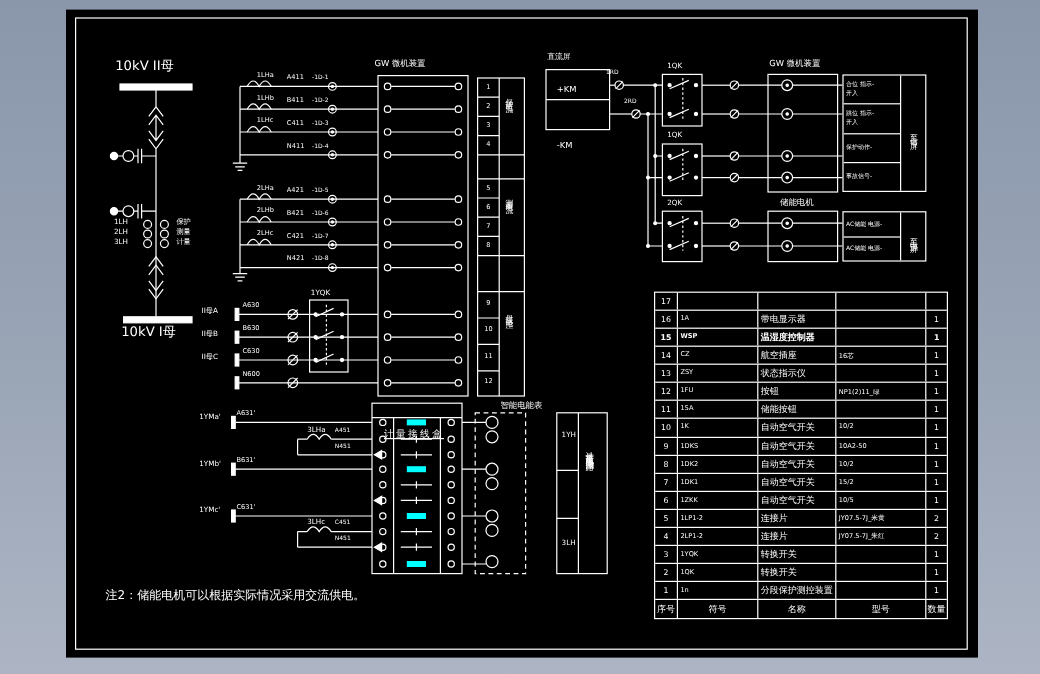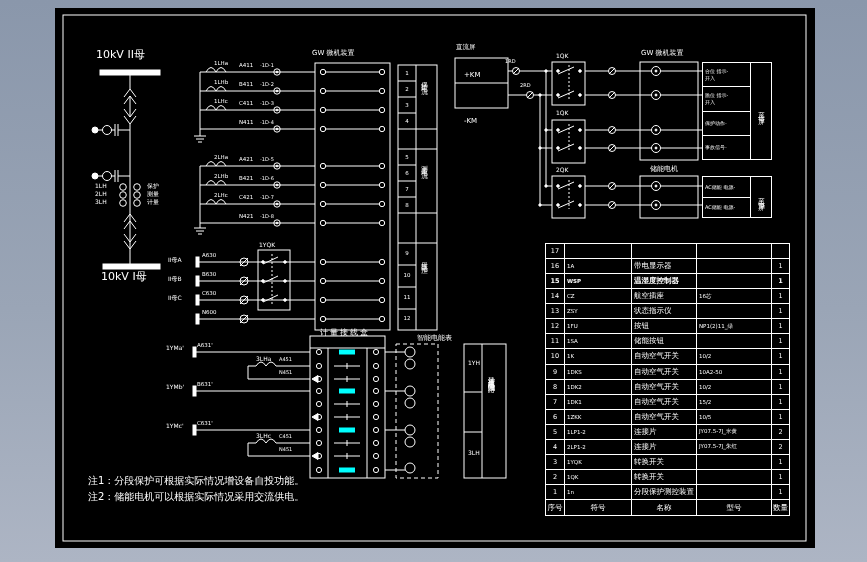--- a/index.html
+++ b/index.html
@@ -435,21 +435,21 @@
       <span style="height:39px;">A631'</span>
       <span style="height:39px;">B631'</span>
       <span style="height:39px;">C631'</span>
     </div>
 <span class="t" style="left:256px;top:356px;font-size:6px;">3LHa</span>
 <span class="t" style="left:279px;top:357px;font-size:5px;">A451</span>
 <span class="t" style="left:279px;top:370px;font-size:5px;">N451</span>
 <span class="t" style="left:256px;top:433px;font-size:6px;">3LHc</span>
 <span class="t" style="left:279px;top:434px;font-size:5px;">C451</span>
 <span class="t" style="left:279px;top:447px;font-size:5px;">N451</span>
-<span class="t" style="left:320px;top:329px;font-size:8px;letter-spacing:2px;">计量接线盒</span>
+<span class="t" style="left:320px;top:358px;font-size:8px;letter-spacing:2px;text-decoration:underline;">计量接线盒</span>
 <span class="t" style="left:417px;top:335px;font-size:7px;">智能电能表</span>
 <span class="t" style="left:468px;top:360px;font-size:6px;">1YH</span>
 <span class="t" style="left:468px;top:450px;font-size:6px;">3LH</span>
 <span class="t vert" style="left:487px;top:371px;font-size:7px;letter-spacing:1px;">计量交流电压电流回路</span>
 
 <div id="schedule">
   <div style="display:flex;flex-direction:column;flex:16;min-height:0;">
         <div class="srow" style="flex:1;">
       <span class="c-no">17</span>
       <span class="c-sym"></span>
@@ -572,16 +572,15 @@
       </div>
   <div class="srow shead" style="flex:0 0 15px;border-top:1px solid #fff;">
     <span>序号</span>
     <span>符号</span>
     <span>名称</span>
     <span>型号</span>
     <span>数量</span>
   </div>
 </div>
 
-<span class="t" style="left:88px;top:476px;font-size:10px;">注1：分段保护可根据实际情况增设备自投功能。</span>
 <span class="t" style="left:88px;top:492px;font-size:10px;">注2：储能电机可以根据实际情况采用交流供电。</span>
 
 </div>
 
 </body></html>

